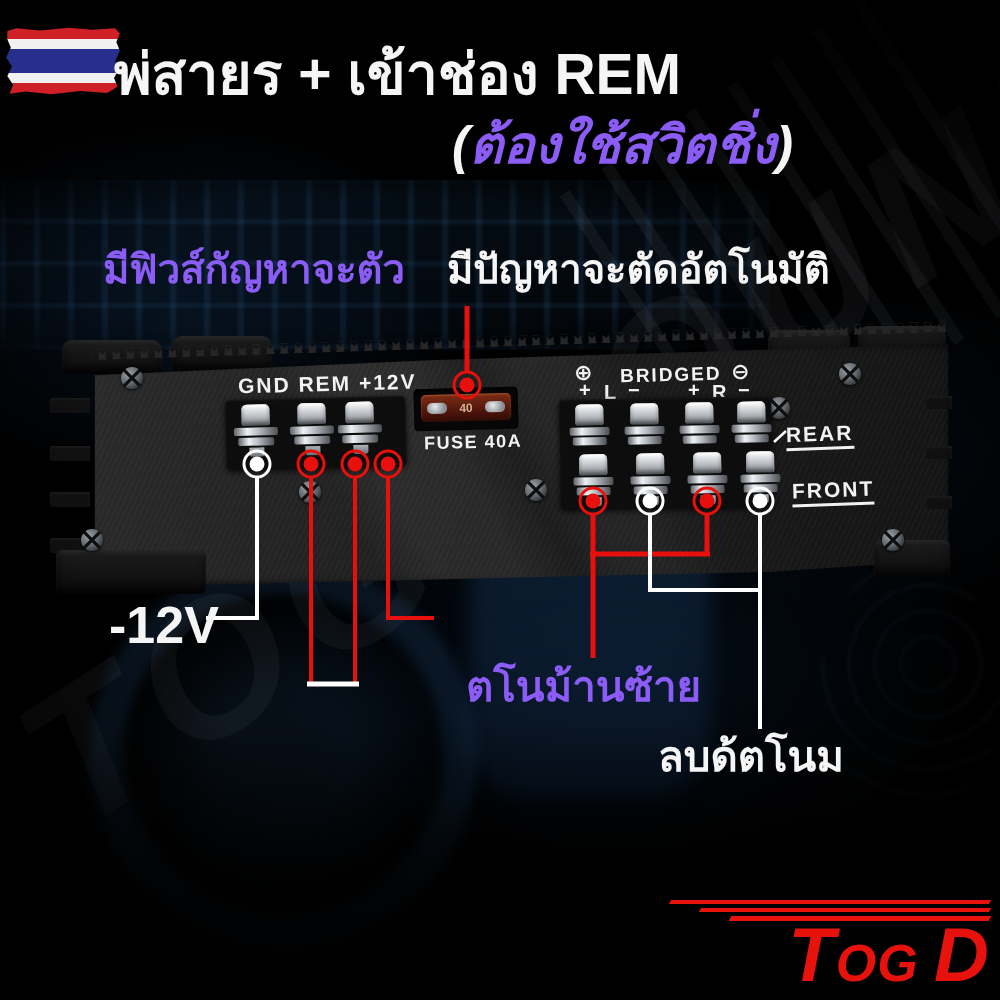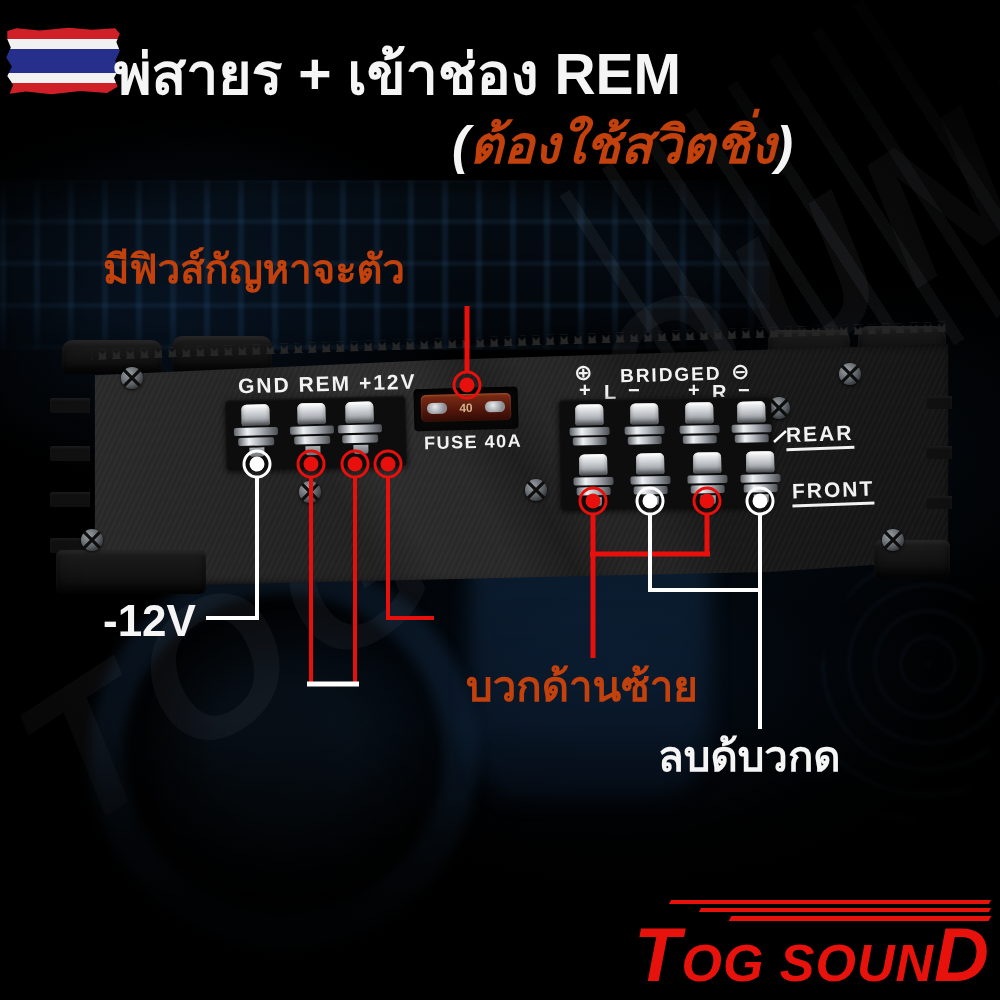--- a/index.html
+++ b/index.html
@@ -76,21 +76,21 @@
   .fuse-body{left:421px;top:394px;width:90px;height:27px;border-radius:5px;transform:rotate(-1.5deg);
     background:linear-gradient(180deg,#7e2c15,#4a130a 70%,#300c06);
     box-shadow:inset 0 1px 2px rgba(255,160,90,.35);display:flex;align-items:center;justify-content:space-between;padding:0 6px;box-sizing:border-box;}
   .fuse-window{width:20px;height:11px;border-radius:5px;background:radial-gradient(circle at 40% 35%, #e8eaec, #8a8e92 70%);}
   .fuse-num{color:#e9c9a2;font-size:12px;font-weight:700;opacity:.85;}
 
   .underlined{border-bottom:3px solid #f2f2f2;padding-bottom:1px;}
 
   
   .lbl{position:absolute;z-index:5;font-weight:800;line-height:1.05;white-space:nowrap;}
-  .red{color:#c2410c;}
+  .red{color:#8b5cf6;}
   .white{color:#f5f5f5;}
 
   
   .flag{left:5px;top:27px;width:116px;height:68px;z-index:6;
     background:linear-gradient(180deg,#cf2028 0 17%, #f1f1f1 17% 33%, #272f8d 33% 67%, #f1f1f1 67% 83%, #cf2028 83% 100%);
     clip-path:polygon(2% 6%,10% 2%,30% 5%,55% 1%,75% 4%,95% 2%,99% 10%,96% 22%,99% 35%,95% 50%,98% 62%,94% 75%,97% 88%,88% 97%,65% 94%,40% 99%,18% 95%,4% 98%,7% 85%,2% 72%,6% 58%,1% 45%,5% 30%,2% 18%);}
   .title{left:114px;top:42px;z-index:6;font-size:57px;font-weight:800;color:#f5f5f5;line-height:1.15;white-space:nowrap;}
   .subtitle{left:452px;top:112px;z-index:6;font-size:52px;font-weight:800;font-style:italic;white-space:nowrap;line-height:1.3;}
 
   
@@ -274,32 +274,33 @@
       <circle cx="760" cy="501" r="13" fill="none" stroke="#ffffff" stroke-width="3"></circle>
       <circle cx="760" cy="501" r="7.5" fill="#ffffff"></circle>
       <line x1="650" y1="513" x2="650" y2="590" stroke="#ffffff" stroke-width="4"></line>
       <line x1="648" y1="590" x2="760" y2="590" stroke="#ffffff" stroke-width="4"></line>
       <line x1="760" y1="513" x2="760" y2="729" stroke="#ffffff" stroke-width="4"></line>
     </g>
     <line x1="774" y1="442" x2="786" y2="431" stroke="#ffffff" stroke-width="2.5"></line>
   </svg>
 
   <div class="lbl red" style="left:103px;top:248px;font-size:40px;">มีฟิวส์กัญหาจะตัว</div>
-  <div class="lbl white" style="left:103px;top:598px;font-size:44px;font-weight:900;">-12V</div>
-  <div class="lbl red" style="left:466px;top:665px;font-size:42px;">บวกด้านซ้าย</div>
-  <div class="lbl white" style="left:658px;top:735px;font-size:42px;">ลบด้บวกด</div>
+  <div class="lbl white" style="left:447px;top:248px;font-size:40px;">มีปัญหาจะตัดอัตโนมัติ</div>
+  <div class="lbl white" style="left:109px;top:598px;font-size:52px;font-weight:900;">-12V</div>
+  <div class="lbl red" style="left:466px;top:665px;font-size:42px;">ตโนม้านซ้าย</div>
+  <div class="lbl white" style="left:658px;top:735px;font-size:42px;">ลบด้ตโนม</div>
 
   <div class="abs flag"></div>
   <div class="abs title">พ่สายร + เข้าช่อง REM</div>
   <div class="abs subtitle">
     <span class="white">(</span><span class="red">ต้องใช้สวิตชิ่ง</span><span class="white">)</span>
   </div>
 
   <div class="abs logo">
     <div class="speed" style="left:70px;top:6px;width:320px;height:4px;"></div>
     <div class="speed" style="left:100px;top:14px;width:290px;height:4px;"></div>
     <div class="speed" style="left:130px;top:22px;width:260px;height:5px;"></div>
     <div class="logo-text">
-      <span class="lt-big">T</span><span class="lt-med">OG</span><span class="lt-med"> </span><span class="lt-med">SOUN</span><span class="lt-big">D</span>
+      <span class="lt-big">T</span><span class="lt-med">OG</span><span class="lt-med"> </span><span class="lt-big">D</span>
     </div>
   </div>
 
 </div>
 
 </body></html>

